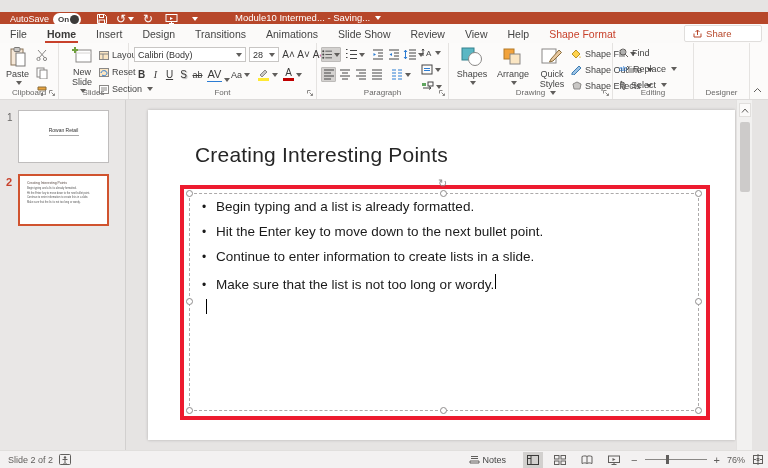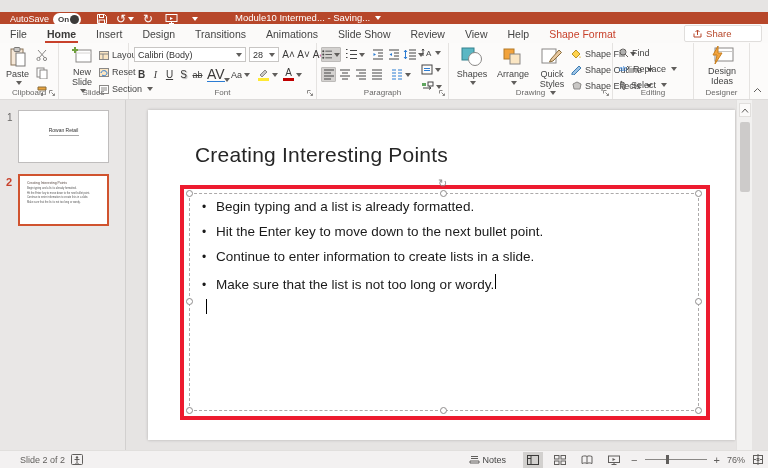--- a/index.html
+++ b/index.html
@@ -65,21 +65,21 @@
   .bullets{position:absolute;left:12px;top:5px;right:8px;font-size:13.5px;color:#1a1a1a;}
   .brow{display:flex;align-items:baseline;height:25px;}
   .bdot{width:14px;font-size:12px;}
   .caret{display:inline-block;width:1px;height:15px;background:#000;vertical-align:-3px;margin-left:1px;}
   #scroll{position:absolute;right:0;top:0;width:16px;height:350px;background:#F2F1F0;border-left:1px solid #E3E1E0;}
   .sc-up{position:absolute;left:2px;top:3px;width:12px;height:14px;background:#FBFAF9;border:1px solid #E1DFDD;display:flex;align-items:center;justify-content:center;}
   .sc-thumb{position:absolute;left:3px;top:22px;width:10px;height:70px;background:#CDCBCA;border-radius:2px;}
 
   
   #statusbar{position:absolute;left:0;top:450px;width:768px;height:18px;background:#F3F1F1;border-top:1px solid #E1DFDD;font-size:9px;color:#605E5C;display:flex;align-items:center;}
-  .sb-left{display:flex;align-items:center;gap:6px;padding-left:8px;margin-left:12px;}
+  .sb-left{display:flex;align-items:center;gap:6px;padding-left:8px;}
   .sb-right{position:absolute;right:4px;display:flex;align-items:center;gap:7px;}
   .viewbtn{width:20px;height:16px;display:flex;align-items:center;justify-content:center;}
   .viewbtn.active{background:#D2D0CE;}
   .zoomtrack{width:62px;height:1px;background:#8A8886;position:relative;}
   .zoomthumb{position:absolute;left:21px;top:-4px;width:3px;height:9px;background:#605E5C;}
 </style>
 </head>
 <body>
 
 <div id="titlebar">
@@ -250,21 +250,21 @@
         <span class="tri"></span>
     </div>
     <span class="fbtn abs" style="left:152px;top:4px">A˄</span>
     <span class="fbtn abs" style="left:167px;top:4px">A˅</span>
     <span class="fbtn abs" style="left:171px;top:4px;left:182px">A<sub style="font-size:6px;color:#D06AA8">◆</sub></span>
     <span class="fbtn abs" style="left:5px;top:24px;font-weight:bold">B</span>
     <span class="fbtn abs" style="left:19px;top:24px;font-style:italic;font-family:'Liberation Serif',serif">I</span>
     <span class="fbtn abs" style="left:33px;top:24px;text-decoration:underline">U</span>
     <span class="fbtn abs" style="left:47px;top:24px;text-shadow:1px 1px 1px #aaa">S</span>
     <span class="fbtn abs" style="left:61px;top:24px;text-decoration:line-through;font-size:9px">ab</span>
-    <span class="fbtn abs" style="left:78px;top:24px;font-size:14px;border-bottom:1px solid #2B7CD3">AV</span>
+    <span class="fbtn abs" style="left:78px;top:24px;font-size:11px;border-bottom:1px solid #2B7CD3">AV</span>
     <span class="abs" style="left:93px;top:31px"><span class="tri"></span></span>
     <span class="fbtn abs" style="left:102px;top:24px;font-size:9px">
         <span>Aa</span>
         <span class="tri"></span>
       </span>
     <span class="fbtn abs" style="left:128px;top:24px">
       <svg width="13" height="13" viewBox="0 0 13 13">
           <path d="M3 7L8 2l2 2-5 5z" fill="#C9C7C5" stroke="#8A8886"></path>
           <rect x="1" y="10" width="11" height="3" fill="#FFE933"></rect>
         </svg>
@@ -452,28 +452,20 @@
       <svg width="9" height="10" viewBox="0 0 9 10">
           <path d="M2 1l5 4-2.2.4L6 9l-1.6.6-1.2-3.4L2 7.5z" fill="none" stroke="#605E5C"></path>
         </svg>
       <span>Select</span>
         <span class="tri"></span>
     </div>
     <span class="grp-label">Editing</span>
   </div>
 
   <div class="grp" style="left:694px;width:56px">
-    <div class="bigbtn" style="left:9px;top:3px;width:38px">
-      <svg width="24" height="18" viewBox="0 0 24 18">
-          <rect x="5" y="2" width="18" height="13" fill="#fff" stroke="#8A8886"></rect>
-          <path d="M5 5.5h18" stroke="#C9C7C5"></path>
-          <path d="M8 0L3 9h4l-2 9 7-11H8z" fill="#F2A33C" stroke="#C77F1F"></path>
-        </svg>
-      <span>Design Ideas</span>
-    </div>
     <span class="grp-label">Designer</span>
   </div>
 
   <span class="abs" style="left:753px;top:44px">
     <svg width="9" height="6" viewBox="0 0 9 6">
         <path d="M1 5l3.5-3.5L8 5" fill="none" stroke="#605E5C"></path>
       </svg>
   </span>
 </div>
 

